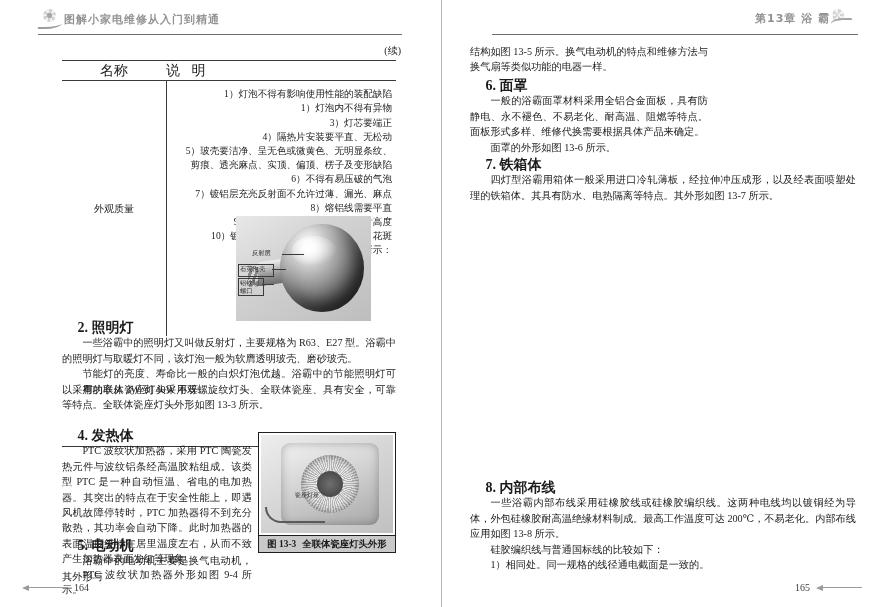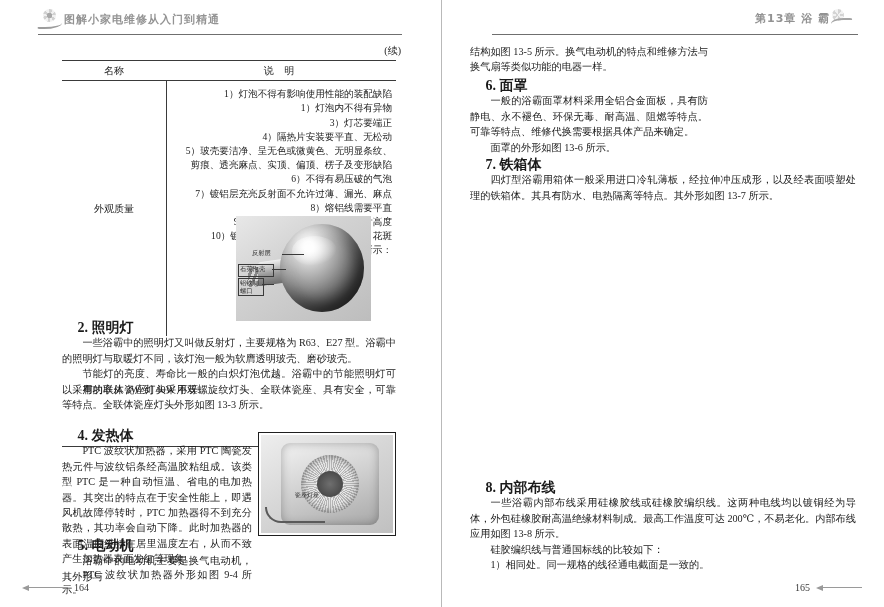--- a/index.html
+++ b/index.html
@@ -78,23 +78,23 @@
   .col p{margin:0;}
   .indent{text-indent:2em;}
   .h3{font-weight:bold;font-size:14px;margin:1px 0 0 0;text-indent:1.1em;}
   .cont-note{position:absolute;right:40px;top:44px;font-size:10px;}
 
   
   .tbl{position:absolute;left:62px;top:60px;width:334px;}
   .tbl .rule-top{height:1.3px;background:#3a3a3a;}
   .tbl .rule-mid{height:.9px;background:#3a3a3a;}
   .tbl .rule-bot{height:1.3px;background:#3a3a3a;}
-  .tbl-head{display:flex;height:19px;align-items:center;font-size:10px;}
+  .tbl-head{display:flex;height:19px;align-items:center;font-size:14px;}
   .tbl-head .c1{width:104px;text-align:center;}
-  .tbl-head .c2{flex:1;text-align:center;letter-spacing:4px;}
+  .tbl-head .c2{flex:1;text-align:left;letter-spacing:4px;}
   .tbl-body{display:flex;min-height:255px;}
   .tbl-body .c1{
     width:104px;display:flex;align-items:center;justify-content:center;
     font-size:10px;
   }
   .tbl-body .c2{
     flex:1;border-left:.9px solid #3a3a3a;padding:6px 4px 6px 8px;
     font-size:9.6px;line-height:14.2px;
   }
   .tbl-body .c2 .li{text-indent:1em;text-align:right;}
@@ -269,20 +269,23 @@
     <div class="f133">
       <div class="figbox">
         <div class="photo">
           <div class="socket-body">
             <div class="socket-ring"></div>
           </div>
           <div class="socket-wire"></div>
           <span class="f133-note">瓷座灯座</span>
         </div>
       </div>
+      <div class="figcap">
+        <span class="num">图 13-3</span><span>全联体瓷座灯头外形</span>
+      </div>
     </div>
 
     <div class="folio folio-left">
       <span class="arrow rev">
           <i></i>
           <b></b>
         </span>
       <span>164</span>
     </div>
   </div>
@@ -293,21 +296,21 @@
       <span class="rh-banner">第13章 浴  霸</span><span class="deco-swirl"></span>
     </div>
     <div class="rh-rule rh-rule-right"></div>
 
     <div class="col" style="left:28px;top:44px;width:238px;">
       <p>结构如图 13-5 所示。换气电动机的特点和维修方法与换气扇等类似功能的电器一样。</p>
     </div>
 
     <div class="col" style="left:28px;top:78px;width:238px;">
       <p class="h3">6. 面罩</p>
-      <p class="indent">一般的浴霸面罩材料采用全铝合金面板，具有防静电、永不褪色、环保无毒、耐高温、阻燃等特点。可靠等特点、维修代换需要根据具体产品来确定。</p>
+      <p class="indent">一般的浴霸面罩材料采用全铝合金面板，具有防静电、永不褪色、不易老化、耐高温、阻燃等特点。面板形式多样、维修代换需要根据具体产品来确定。</p>
       <p class="indent">面罩的外形如图 13-6 所示。</p>
     </div>
 
     <div class="col" style="left:28px;top:157px;width:386px;">
       <p class="h3">7. 铁箱体</p>
       <p class="indent">四灯型浴霸用箱体一般采用进口冷轧薄板，经拉伸冲压成形，以及经表面喷塑处理的铁箱体。其具有防水、电热隔离等特点。其外形如图 13-7 所示。</p>
     </div>
 
     <div class="col" style="left:28px;top:480px;width:386px;">
       <p class="h3">8. 内部布线</p>

